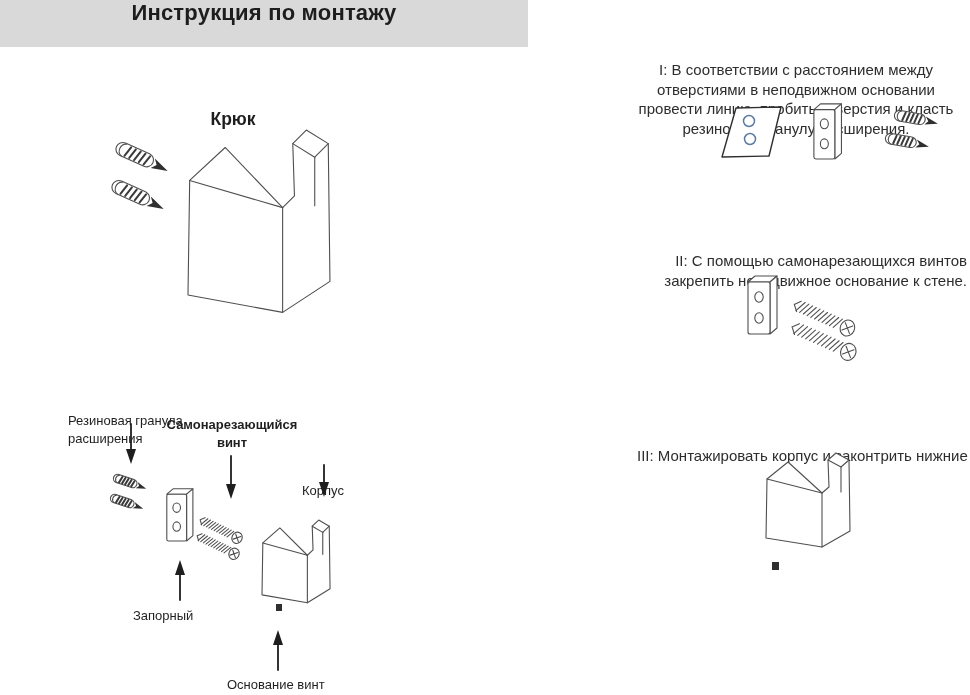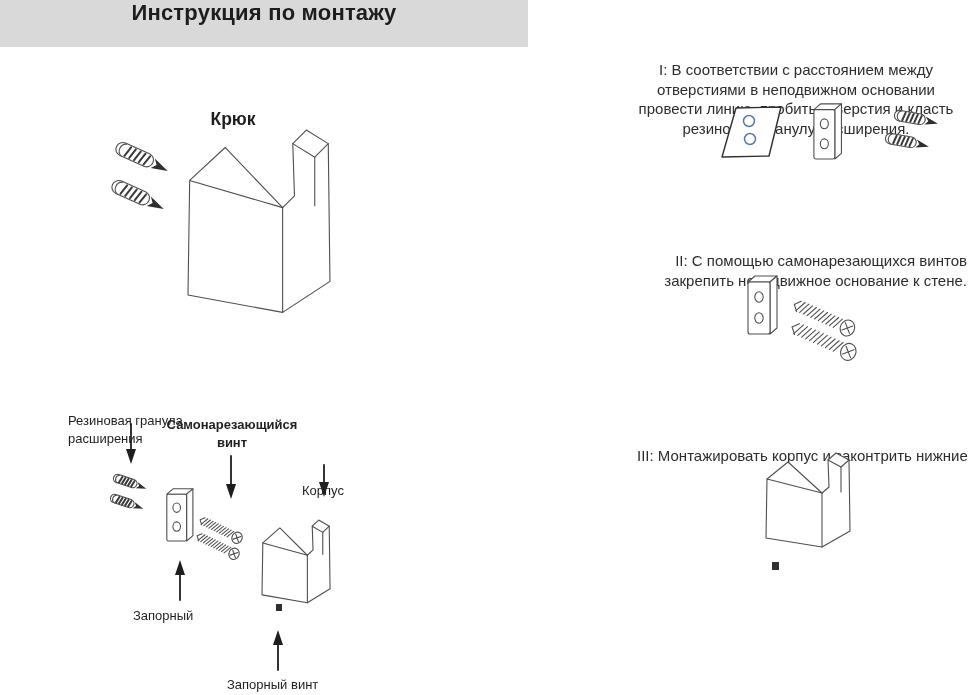--- a/index.html
+++ b/index.html
@@ -46,21 +46,21 @@
 <div class="abs product-title">Крюк</div>
 
 <div class="abs step-text step-1">I: В соответствии с расстоянием между отверстиями в неподвижном основании провести линию, пробить отверстия и класть резиновую гранулу расширения.</div>
 <div class="abs step-text step-2">II: С помощью самонарезающихся винтов закрепить неподвижное основание к стене.</div>
 <div class="abs step-text step-3">III: Монтажировать корпус и законтрить нижние винты.</div>
 
 <div class="abs part-label lbl-granule">Резиновая гранула расширения</div>
 <div class="abs part-label lbl-selftap">Самонарезающийся винт</div>
 <div class="abs part-label lbl-korpus">Корпус</div>
 <div class="abs part-label lbl-osnovanie">Запорный</div>
-<div class="abs part-label lbl-zaporny">Запорный винт</div>
+<div class="abs part-label lbl-zaporny">Основание винт</div>
 
 <svg class="abs lineart" width="970" height="695" viewBox="0 0 970 695">
   <defs>
 
     <g id="g-hook">
       <path class="lnf" d="M11,88 L12,29 L33,12 L67,43 L74,37 L73,10 L81,3 L94,10 L95,81 L67,97 Z"></path>
       <path class="ln" d="M12,29 L67,43"></path>
       <path class="ln" d="M67,43 L67,97"></path>
       <path class="ln" d="M73,10 L86,17 L94,10"></path>
       <path class="ln" d="M86,17 L86,42"></path>

